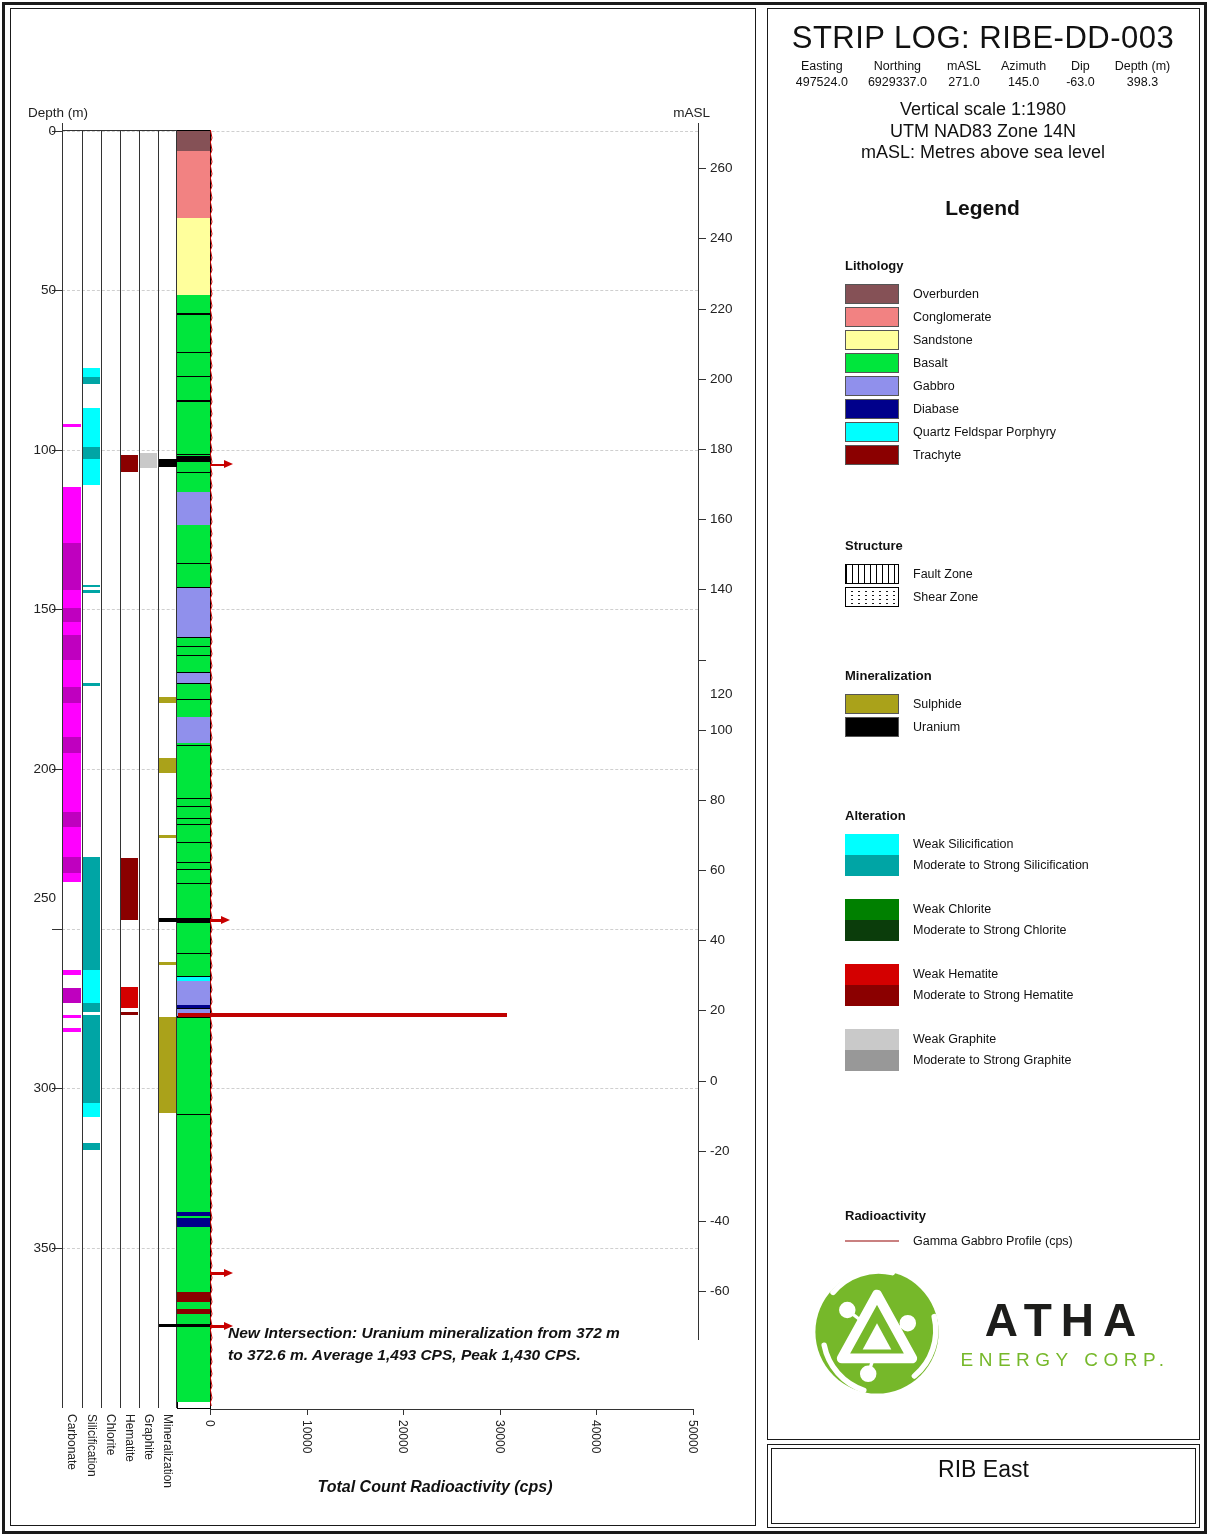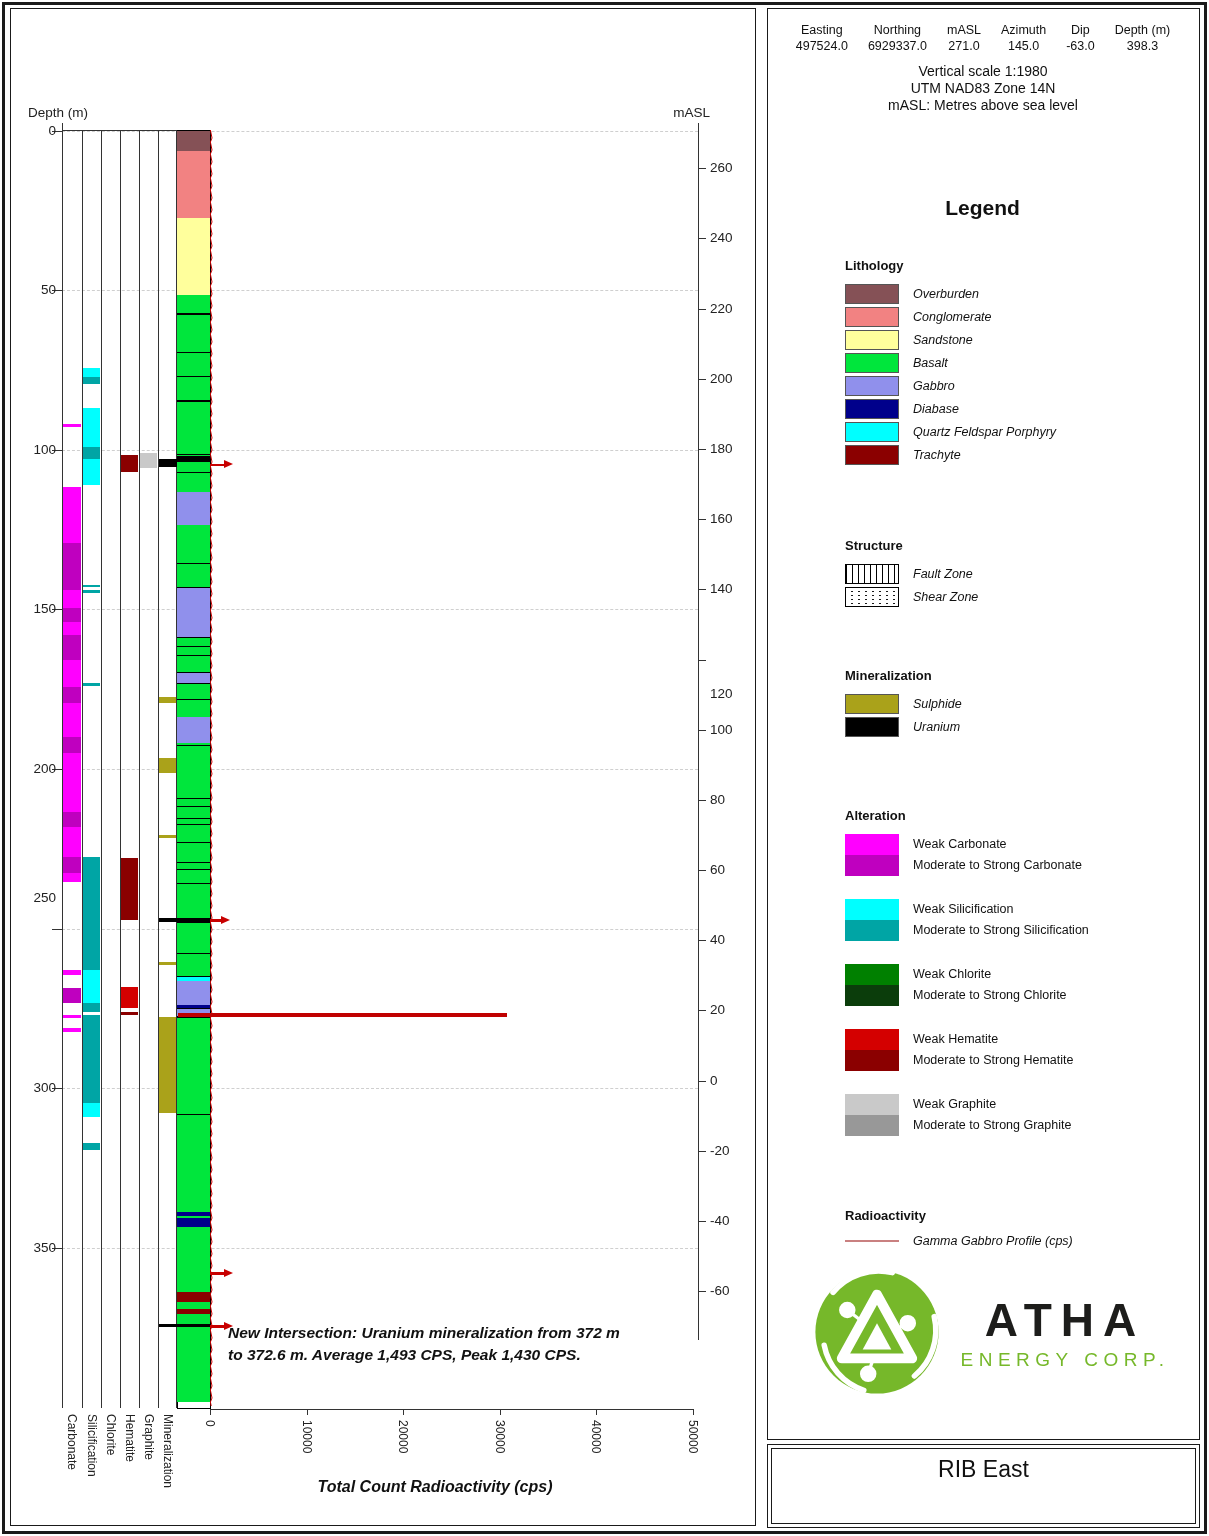--- a/index.html
+++ b/index.html
@@ -8,24 +8,24 @@
   .abs{position:absolute;}
   .frame{position:absolute;border:1px solid #1a1a1a;}
   .outer{border-width:3px;}
   .vtext{writing-mode:vertical-rl;}
   .tick-label{font-size:13.5px;color:#222;}
   .axis-title{font-weight:bold;font-style:italic;font-size:16px;}
   .annot{font-weight:bold;font-style:italic;font-size:15.5px;line-height:1.42;color:#111;}
   .hdr-title{font-size:31px;letter-spacing:.5px;white-space:nowrap;}
   .hdr-fields{display:flex;justify-content:center;gap:20px;margin-top:3px;}
   .hdr-cell{text-align:center;font-size:12.5px;line-height:1.25;}
-  .hdr-notes{font-size:14px;line-height:1.2;margin-top:9px;}
+  .hdr-notes{font-size:18px;line-height:1.2;margin-top:9px;}
   .legend-title{font-size:21px;font-weight:bold;text-align:center;}
   .lsec h3{font-size:13px;font-weight:bold;margin:0 0 11px 0;}
-  .lrow{display:flex;align-items:center;margin-bottom:3px;font-style:italic;}
+  .lrow{display:flex;align-items:center;margin-bottom:3px;}
   .lswatch{width:54px;height:20px;border:1px solid #777;box-sizing:border-box;flex:none;}
   .llabel{font-size:12.5px;margin-left:14px;}
   .ldual{display:flex;margin-bottom:23px;}
   .ldual .half{width:54px;height:21px;}
   .ldual .labels{margin-left:14px;font-size:12.5px;line-height:21px;}
   .pat-fault{background-color:#fff;background-image:repeating-linear-gradient(90deg,#000 0 1px,transparent 1px 6px);}
   .pat-shear{background-image:
       repeating-linear-gradient(90deg,var(--fill,#fff) 0 5px,transparent 5px 7px),
       repeating-linear-gradient(180deg,transparent 0 3px,#1b1b1b 3px 4px);
     background-color:var(--fill,#fff);}
@@ -57,20 +57,21 @@
   <div class="abs tick-label" style="left:648px;top:105px;width:62px;text-align:right;">mASL</div>
 
   <div class="abs axis-title" style="left:210px;top:1478px;width:450px;text-align:center;">Total Count Radioactivity (cps)</div>
 
   <div class="abs annot" style="left:228px;top:1322px;width:470px;">
     <div>New Intersection: Uranium mineralization from 372 m</div>
     <div>to 372.6 m. Average 1,493 CPS, Peak 1,430 CPS.</div>
   </div>
 
   <div class="abs" style="left:778px;top:20px;width:410px;text-align:center;">
+    <div class="hdr-title">STRIP LOG: RIBE-DD-003</div>
     <div class="hdr-fields" id="hdr-fields">
         <div class="hdr-cell">
           <div>Easting</div>
           <div>497524.0</div>
         </div>
         <div class="hdr-cell">
           <div>Northing</div>
           <div>6929337.0</div>
         </div>
         <div class="hdr-cell">
@@ -151,30 +152,20 @@
           <div class="lswatch" style="background: rgb(170, 162, 26); border-color: rgb(85, 85, 85);"></div>
           <div class="llabel">Sulphide</div>
         </div>
         <div class="lrow">
           <div class="lswatch" style="background: rgb(0, 0, 0); border-color: rgb(85, 85, 85);"></div>
           <div class="llabel">Uranium</div>
         </div>
       </div>
       <div class="lsec" style="position: absolute; top: 550px; left: 0px;">
         <h3>Alteration</h3>
-        <div class="ldual">
-          <div>
-            <div class="half" style="background: rgb(255, 0, 255);"></div>
-            <div class="half" style="background: rgb(191, 0, 191);"></div>
-          </div>
-          <div class="labels">
-            <div>Weak Carbonate</div>
-            <div>Moderate to Strong Carbonate</div>
-          </div>
-        </div>
         <div class="ldual">
           <div>
             <div class="half" style="background: rgb(0, 255, 255);"></div>
             <div class="half" style="background: rgb(0, 165, 165);"></div>
           </div>
           <div class="labels">
             <div>Weak Silicification</div>
             <div>Moderate to Strong Silicification</div>
           </div>
         </div>

